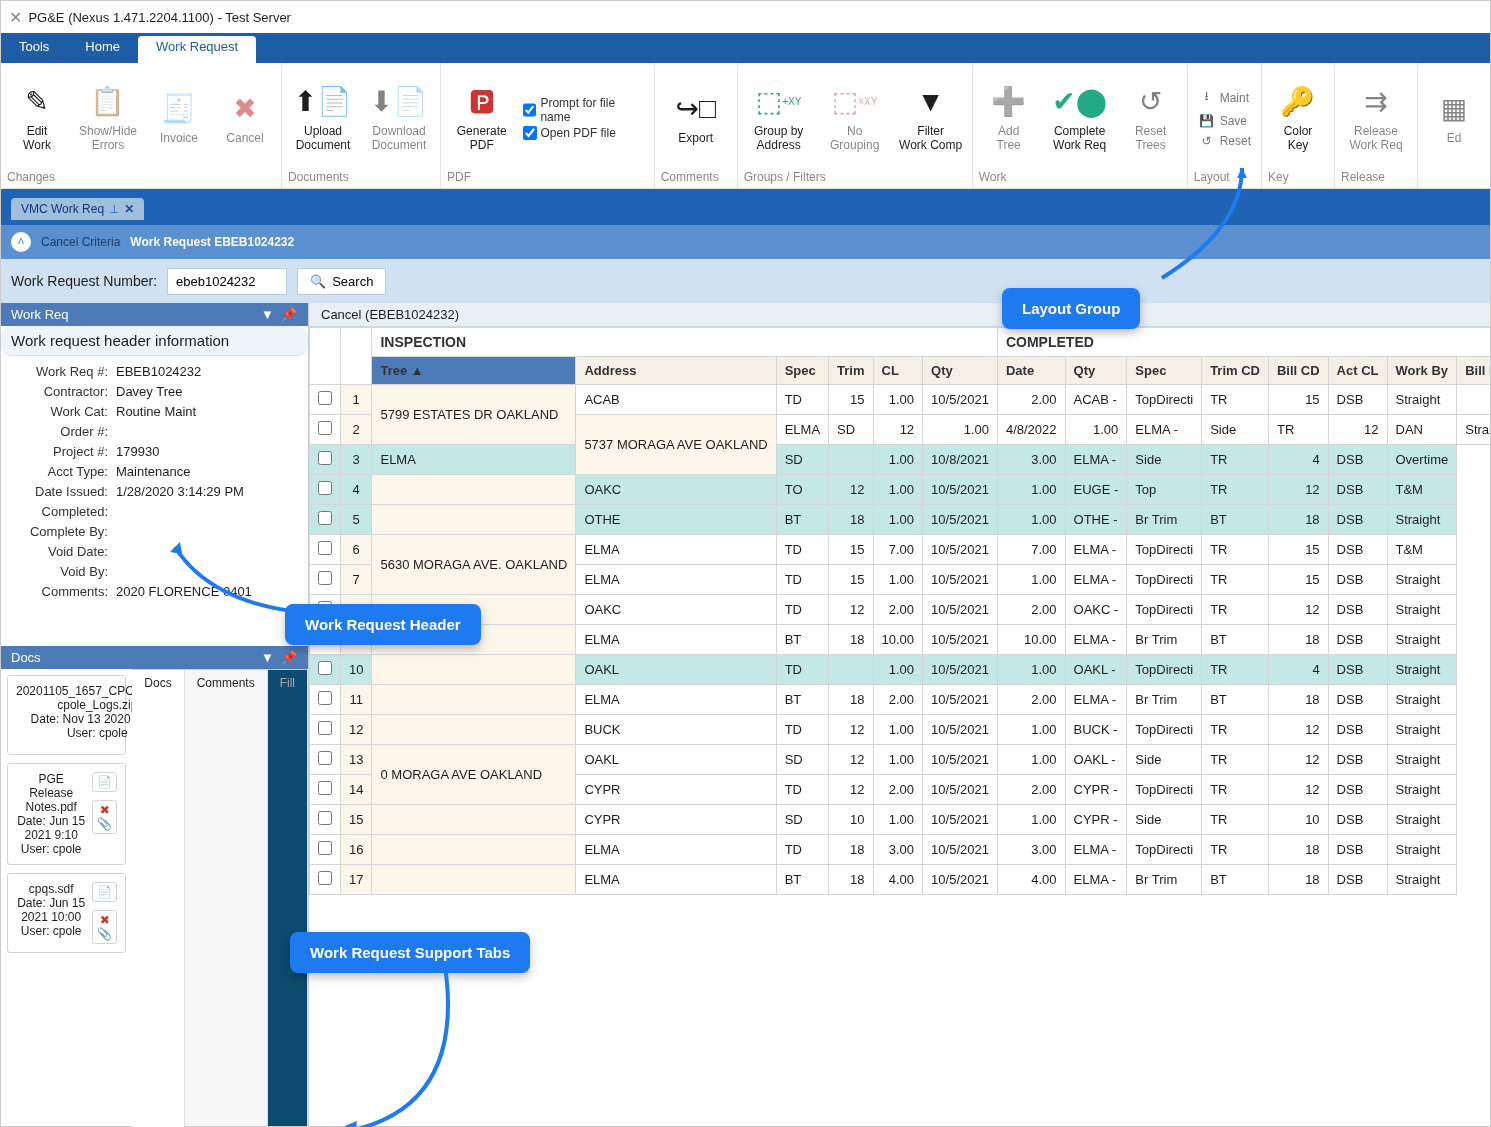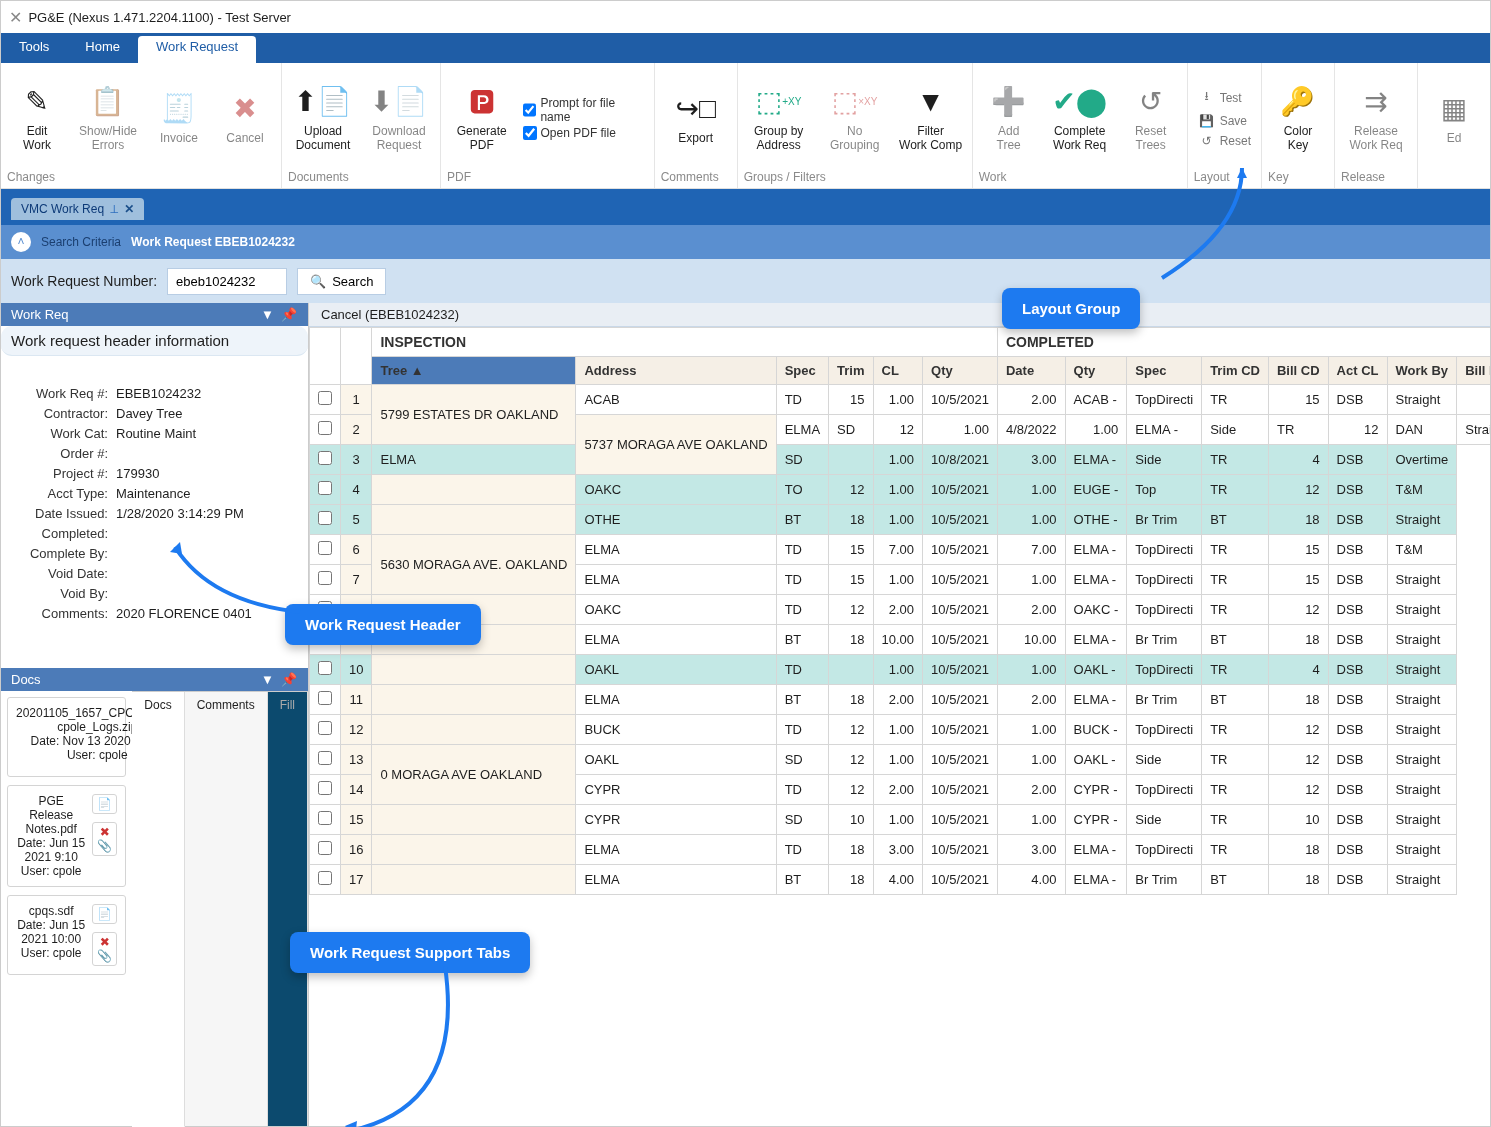--- a/index.html
+++ b/index.html
@@ -36,21 +36,21 @@
 .search-header { background: #5a8fd0; display: flex; align-items: center; padding: 4px 10px; height: 34px; color: #fff; gap: 10px; }
 .search-header .expand { background: #fff; color: #5a8fd0; border-radius: 50%; width: 20px; height: 20px; display: flex; align-items: center; justify-content: center; font-size: 12px; }
 .search-row { background: #d0e1f2; padding: 8px 10px; display: flex; align-items: center; gap: 10px; height: 44px;}
 .search-row input { border: 1px solid #b8cde4; padding: 5px 8px; font-size: 13px; width: 120px; background: #fff;}
 .search-row button { border: 1px solid #b8cde4; background: #fff; padding: 5px 12px; display: flex; align-items: center; gap: 6px; cursor: pointer; font-size: 13px;}
 .main-area { flex: 1; display: flex; min-height: 0; }
 .side { width: 308px; display: flex; flex-direction: column; border-right: 1px solid #ccc;}
 .panel-header { background: #4c7bb8; color: #fff; padding: 4px 10px; display: flex; align-items: center; justify-content: space-between; font-size: 13px;}
 .panel-header .tools { display: flex; gap: 8px; }
 .info-sub { background: #eef4fa; padding: 6px 10px; font-size: 15px; border-bottom: 1px solid #dbe7f2; border-radius: 11px;}
-.kv-list { padding: 8px 12px; display: flex; flex-direction: column; gap: 5px; font-size: 13px; overflow-y: auto; position: relative; margin-top: 22px;}
+.kv-list { padding: 8px 12px; display: flex; flex-direction: column; gap: 5px; font-size: 13px; overflow-y: auto; position: relative;}
 .kv { display: flex; gap: 8px; }
 .kv .k { width: 95px; text-align: right; color: #333; }
 .kv .v { flex: 1; }
 .docs-panel { flex: 1; display: flex; flex-direction: row; min-height: 0; text-align: center;}
 .docs-list { flex: 1; overflow-y: auto; padding: 6px; display: flex; flex-direction: column; gap: 8px;}
 .doc-item { border: 1px solid #d4d4d4; border-radius: 3px; padding: 8px; font-size: 12px; display: flex; justify-content: space-between; gap: 6px;}
 .doc-item .doc-icons { display: flex; flex-direction: column; gap: 8px; }
 .doc-item .doc-icons span { border: 1px solid #d4d4d4; border-radius: 3px; padding: 2px 4px; font-size: 12px;}
 .side-tabs { display: flex; border-top: 1px solid #ccc; background: #f6f6f6;}
 .side-tabs .stab { padding: 6px 12px; font-size: 12px; border-right: 1px solid #ddd; cursor: pointer;}
@@ -120,21 +120,21 @@
     <div class="ribbon-group">
       <div class="ribbon-group-items">
         <div class="ribbon-btn">
             <span class="ic">⬆📄</span>
             <span style="white-space:pre-line">Upload
 Document</span>
           </div>
         <div class="ribbon-btn disabled">
             <span class="ic">⬇📄</span>
             <span style="white-space:pre-line">Download
-Request</span>
+Document</span>
           </div>
       </div>
       <div class="ribbon-group-label">Documents</div>
     </div>
     <div class="ribbon-group">
       <div class="ribbon-group-items">
         <div class="ribbon-btn">
             <span class="ic" style="color:#c33">🅿</span>
             <span style="white-space:pre-line">Generate
 PDF</span>
@@ -199,21 +199,21 @@
 Trees</span>
           </div>
       </div>
       <div class="ribbon-group-label">Work</div>
     </div>
     <div class="ribbon-group">
       <div class="ribbon-group-items">
         <div class="ribbon-vert">
           <div class="small-item disabled">
               <span class="mi">⭳</span>
-              <span>Test</span>
+              <span>Maint</span>
             </div>
           <div class="small-item">
               <span class="mi">💾</span>
               <span>Save</span>
             </div>
           <div class="small-item">
               <span class="mi">↺</span>
               <span>Reset</span>
             </div>
         </div>
@@ -254,21 +254,21 @@
   <div class="crumb-area">
     <div class="crumb-tab">
       <span>VMC Work Req</span>
       <span class="pin">⟂</span>
       <span class="close">✕</span>
     </div>
   </div>
 
   <div class="search-header">
     <span class="expand">˄</span>
-    <span style="color:#1b3f70">Search Criteria</span>
+    <span style="color:#1b3f70">Cancel Criteria</span>
     <span style="font-weight:600">Work Request EBEB1024232</span>
   </div>
 
   <div class="search-row">
     <span style="font-size:14px">Work Request Number:</span>
     <input type="text" value="ebeb1024232" style="">
     <button>
         <span>🔍</span>
         <span>Search</span>
       </button>

